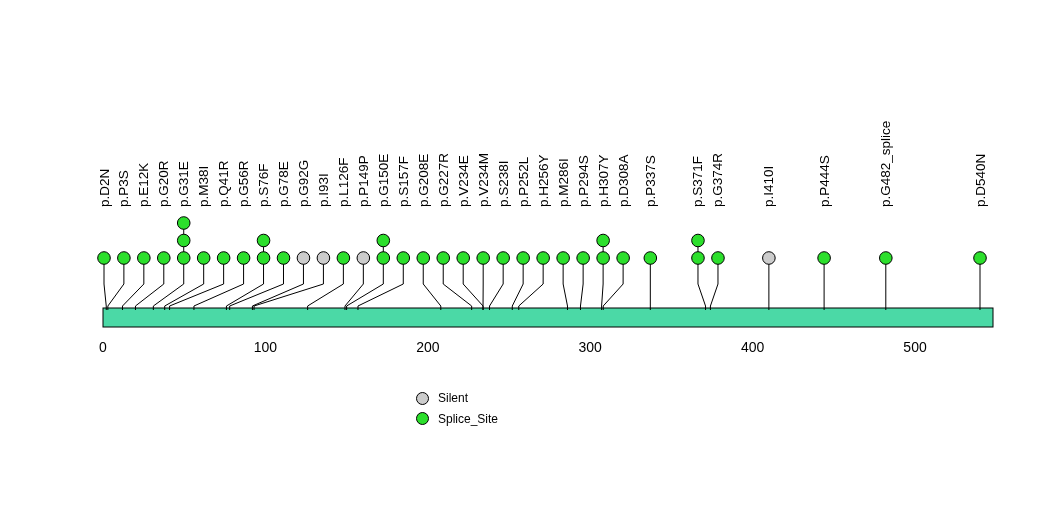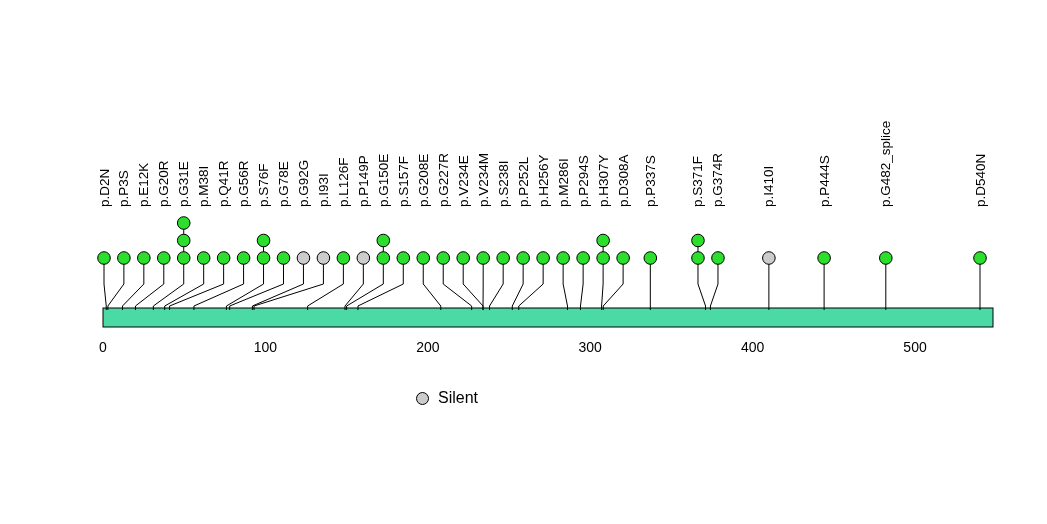--- a/index.html
+++ b/index.html
@@ -20,21 +20,21 @@
     flex-direction: column;
   }
   .legend-row { display: flex; align-items: center; height: 20.5px; }
   .swatch {
     width: 13px; height: 13px;
     border-radius: 50%;
     border: 1px solid #000;
     box-sizing: border-box;
     flex: 0 0 13px;
   }
-  .legend-label { margin-left: 9px; font-size: 16px; color: #000; }
+  .legend-label { margin-left: 9px; font-size: 12px; color: #000; }
 </style>
 </head>
 <body>
 
 <div class="figure">
 
   <svg id="plot" width="1047" height="524" viewBox="0 0 1047 524">
       <rect x="103" y="308" width="890" height="19" fill="#4BD9A6" stroke="#000" stroke-width="1"></rect>
       <text x="103" y="352" text-anchor="middle" font-size="14" fill="#000">0</text>
       <text x="265.4087591240876" y="352" text-anchor="middle" font-size="14" fill="#000">100</text>
@@ -155,15 +155,19 @@
       <text transform="translate(890.3102189781022,207) rotate(-90)" text-anchor="start" font-size="13.5" fill="#000">p.G482_splice</text>
       <circle cx="980.007299270073" cy="258" r="6.3" fill="#2CDF2C" stroke="#000" stroke-width="1"></circle>
       <text transform="translate(984.507299270073,207) rotate(-90)" text-anchor="start" font-size="13.5" fill="#000">p.D540N</text>
     </svg>
 
   <div class="legend">
     <div class="legend-row">
       <span class="swatch" style="background: rgb(204, 204, 204);"></span>
       <span class="legend-label">Silent</span>
     </div>
+    <div class="legend-row">
+      <span class="swatch" style="background: rgb(44, 223, 44);"></span>
+      <span class="legend-label">Splice_Site</span>
+    </div>
   </div>
 
 </div>
 
 </body></html>

